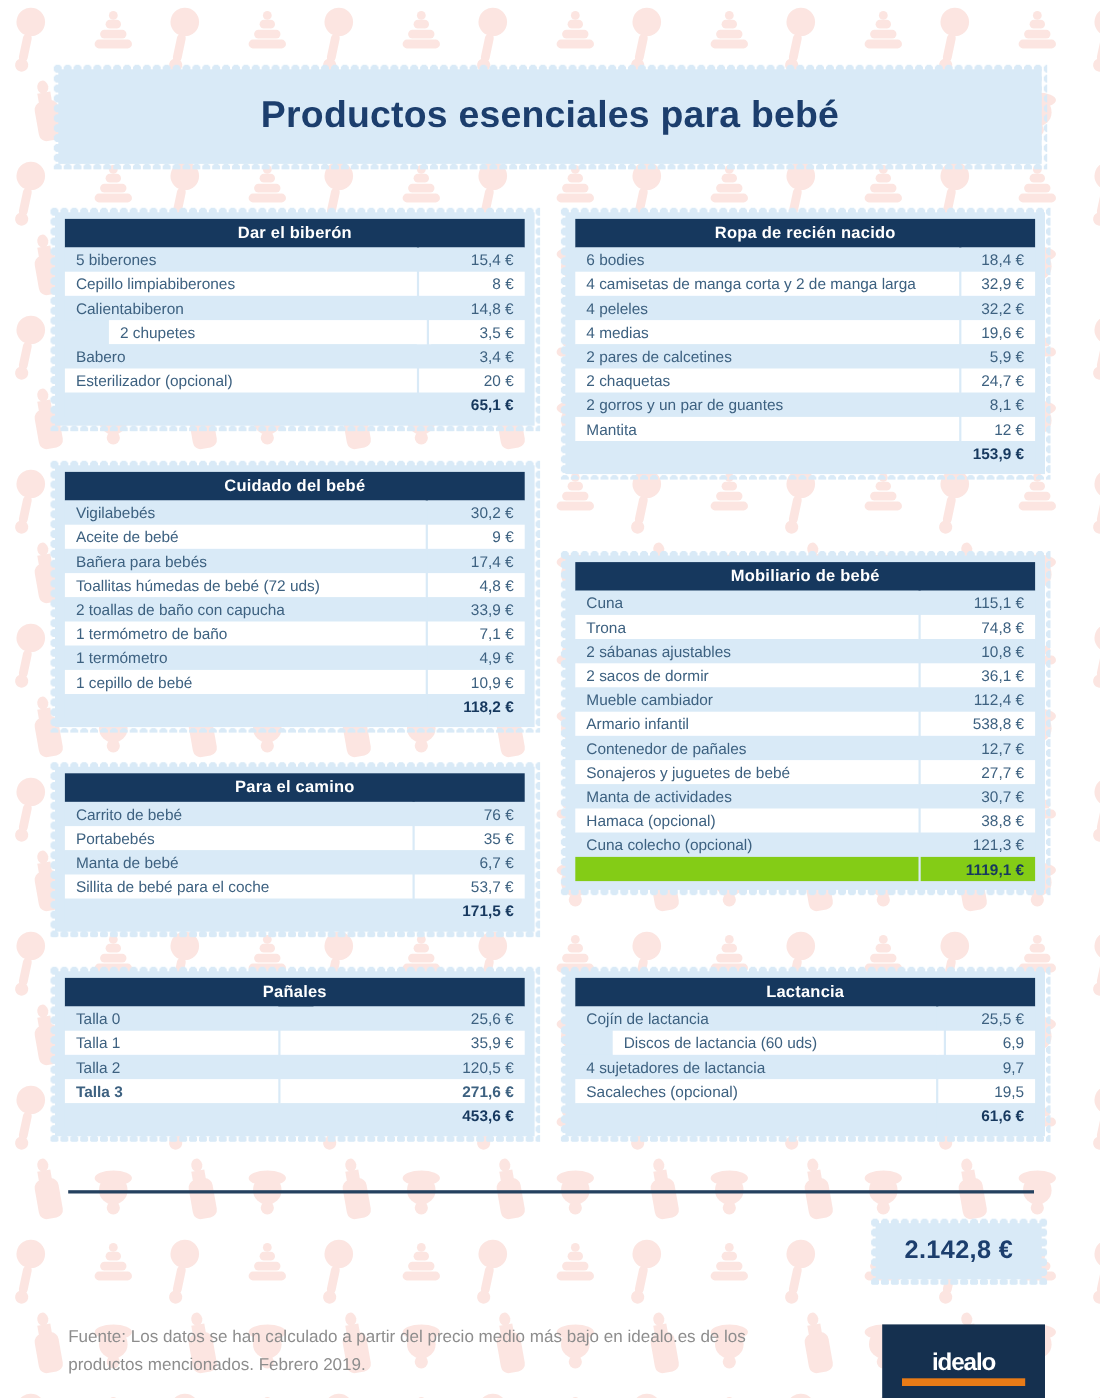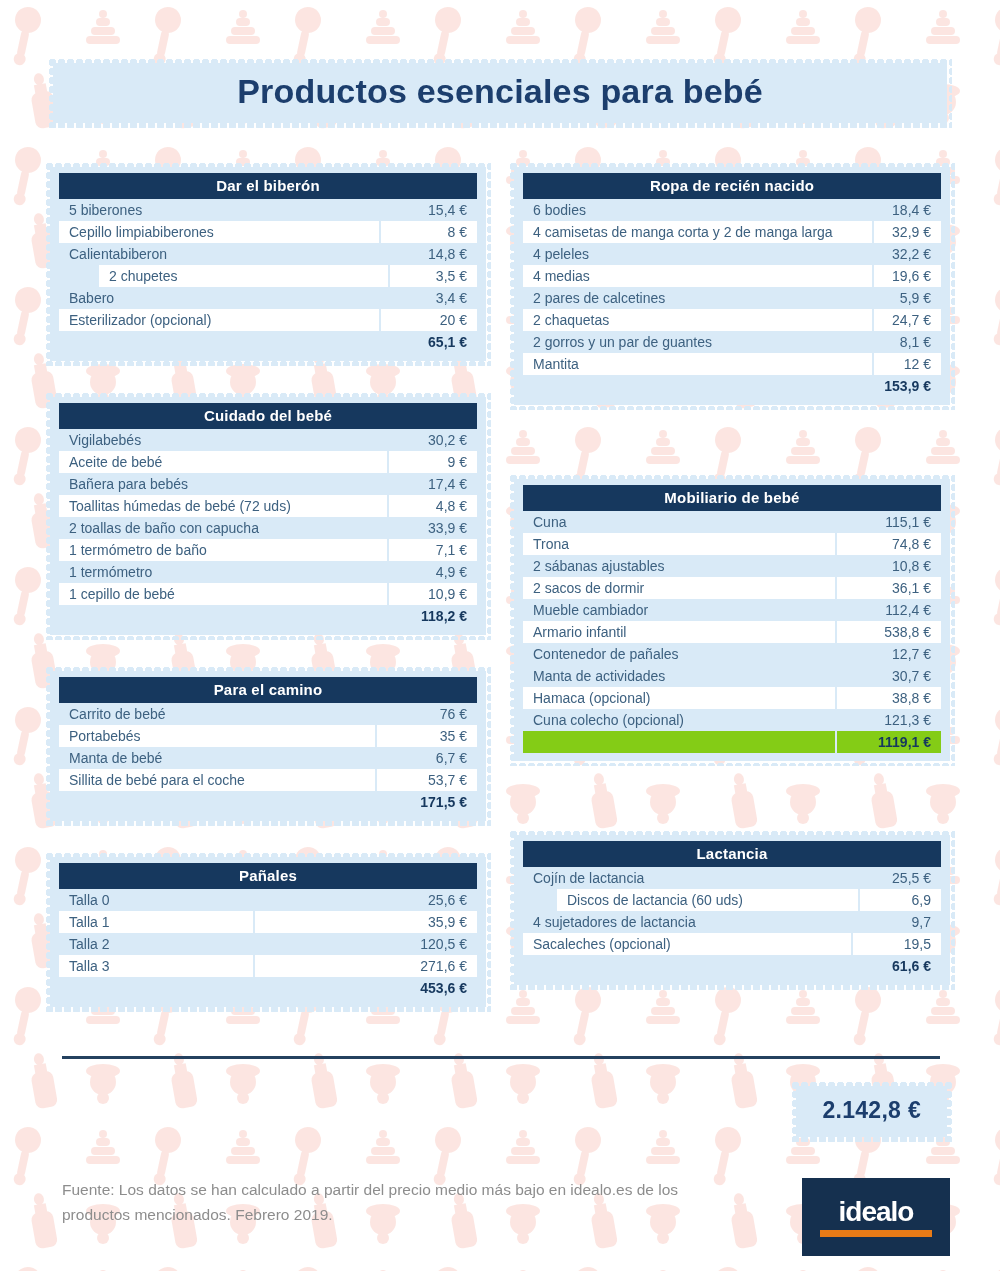--- a/index.html
+++ b/index.html
@@ -26,21 +26,21 @@
   .stamp{
     background-image:radial-gradient(circle,var(--panel) 3.6px,rgba(255,255,255,0) 4px);
     background-size:9px 9px;
     padding:5px;
   }
   .stamp>.inner{background:var(--panel);}
 
   .title-stamp{margin:0 48px;}
   .title-stamp>.inner{padding:9px 10px 12px;}
   h1{
-    margin:0;text-align:center;
+    margin:13px;text-align:center;
     font-size:34px;line-height:1.15;font-weight:700;
     color:var(--title);letter-spacing:.2px;
   }
 
   .main{display:flex;gap:18px;margin:34px 45px 0;}
   .col{flex:1;display:flex;flex-direction:column;align-items:stretch;}
   .col .table-stamp + .table-stamp{margin-top:26px;}
   .col-right .table-stamp + .table-stamp{margin-top:64px;}
 
   .table-stamp>.inner{padding:6px 9px 8px;}
@@ -76,21 +76,21 @@
   }
   .source{
     margin:0;max-width:665px;
     color:var(--gray);font-size:15.5px;line-height:1.6;
   }
   .logo{
     width:148px;height:78px;background:var(--logo-navy);
     display:flex;flex-direction:column;justify-content:center;align-items:center;
   }
   .logo-text{
-    color:#fff;font-size:28px;font-weight:700;letter-spacing:-1px;line-height:1;
+    color:#fff;font-size:22px;font-weight:700;letter-spacing:-1px;line-height:1;
   }
   .logo-bar{width:112px;height:7px;background:var(--orange);margin-top:4px;}
 </style>
 </head>
 <body>
 
 <svg class="bg-pattern" xmlns="http://www.w3.org/2000/svg">
   <defs>
     <pattern id="babypat" width="140" height="140" patternUnits="userSpaceOnUse">
       <g fill="#ef8976" opacity="0.22">
@@ -238,21 +238,21 @@
               <span class="cell price">25,6 €</span>
             </div>
             <div class="row" style="grid-template-columns: calc(47% - 2px) auto;">
               <span class="cell label">Talla 1</span>
               <span class="cell price">35,9 €</span>
             </div>
             <div class="row alt" style="grid-template-columns: calc(47% - 2px) auto;">
               <span class="cell label">Talla 2</span>
               <span class="cell price">120,5 €</span>
             </div>
-            <div class="row" style="grid-template-columns: calc(47% - 2px) auto;">
+            <div class="row" style="grid-template-columns: calc(47% - 2px) auto; font-weight: bold;">
               <span class="cell label">Talla 3</span>
               <span class="cell price">271,6 €</span>
             </div>
             <div class="row total alt" style="grid-template-columns: calc(47% - 2px) auto;">
               <span class="cell label"></span>
               <span class="cell price total-price">453,6 €</span>
             </div>
           </div>
         </section>
       </div>
@@ -321,20 +321,24 @@
               <span class="cell label">Mueble cambiador</span>
               <span class="cell price">112,4 €</span>
             </div>
             <div class="row" style="grid-template-columns: calc(75% - 2px) auto;">
               <span class="cell label">Armario infantil</span>
               <span class="cell price">538,8 €</span>
             </div>
             <div class="row alt" style="grid-template-columns: calc(75% - 2px) auto;">
               <span class="cell label">Contenedor de pañales</span>
               <span class="cell price">12,7 €</span>
+            </div>
+            <div class="row" style="grid-template-columns: calc(75% - 2px) auto;">
+              <span class="cell label">Sonajeros y juguetes de bebé</span>
+              <span class="cell price">27,7 €</span>
             </div>
             <div class="row alt" style="grid-template-columns: calc(75% - 2px) auto;">
               <span class="cell label">Manta de actividades</span>
               <span class="cell price">30,7 €</span>
             </div>
             <div class="row" style="grid-template-columns: calc(75% - 2px) auto;">
               <span class="cell label">Hamaca (opcional)</span>
               <span class="cell price">38,8 €</span>
             </div>
             <div class="row alt" style="grid-template-columns: calc(75% - 2px) auto;">

